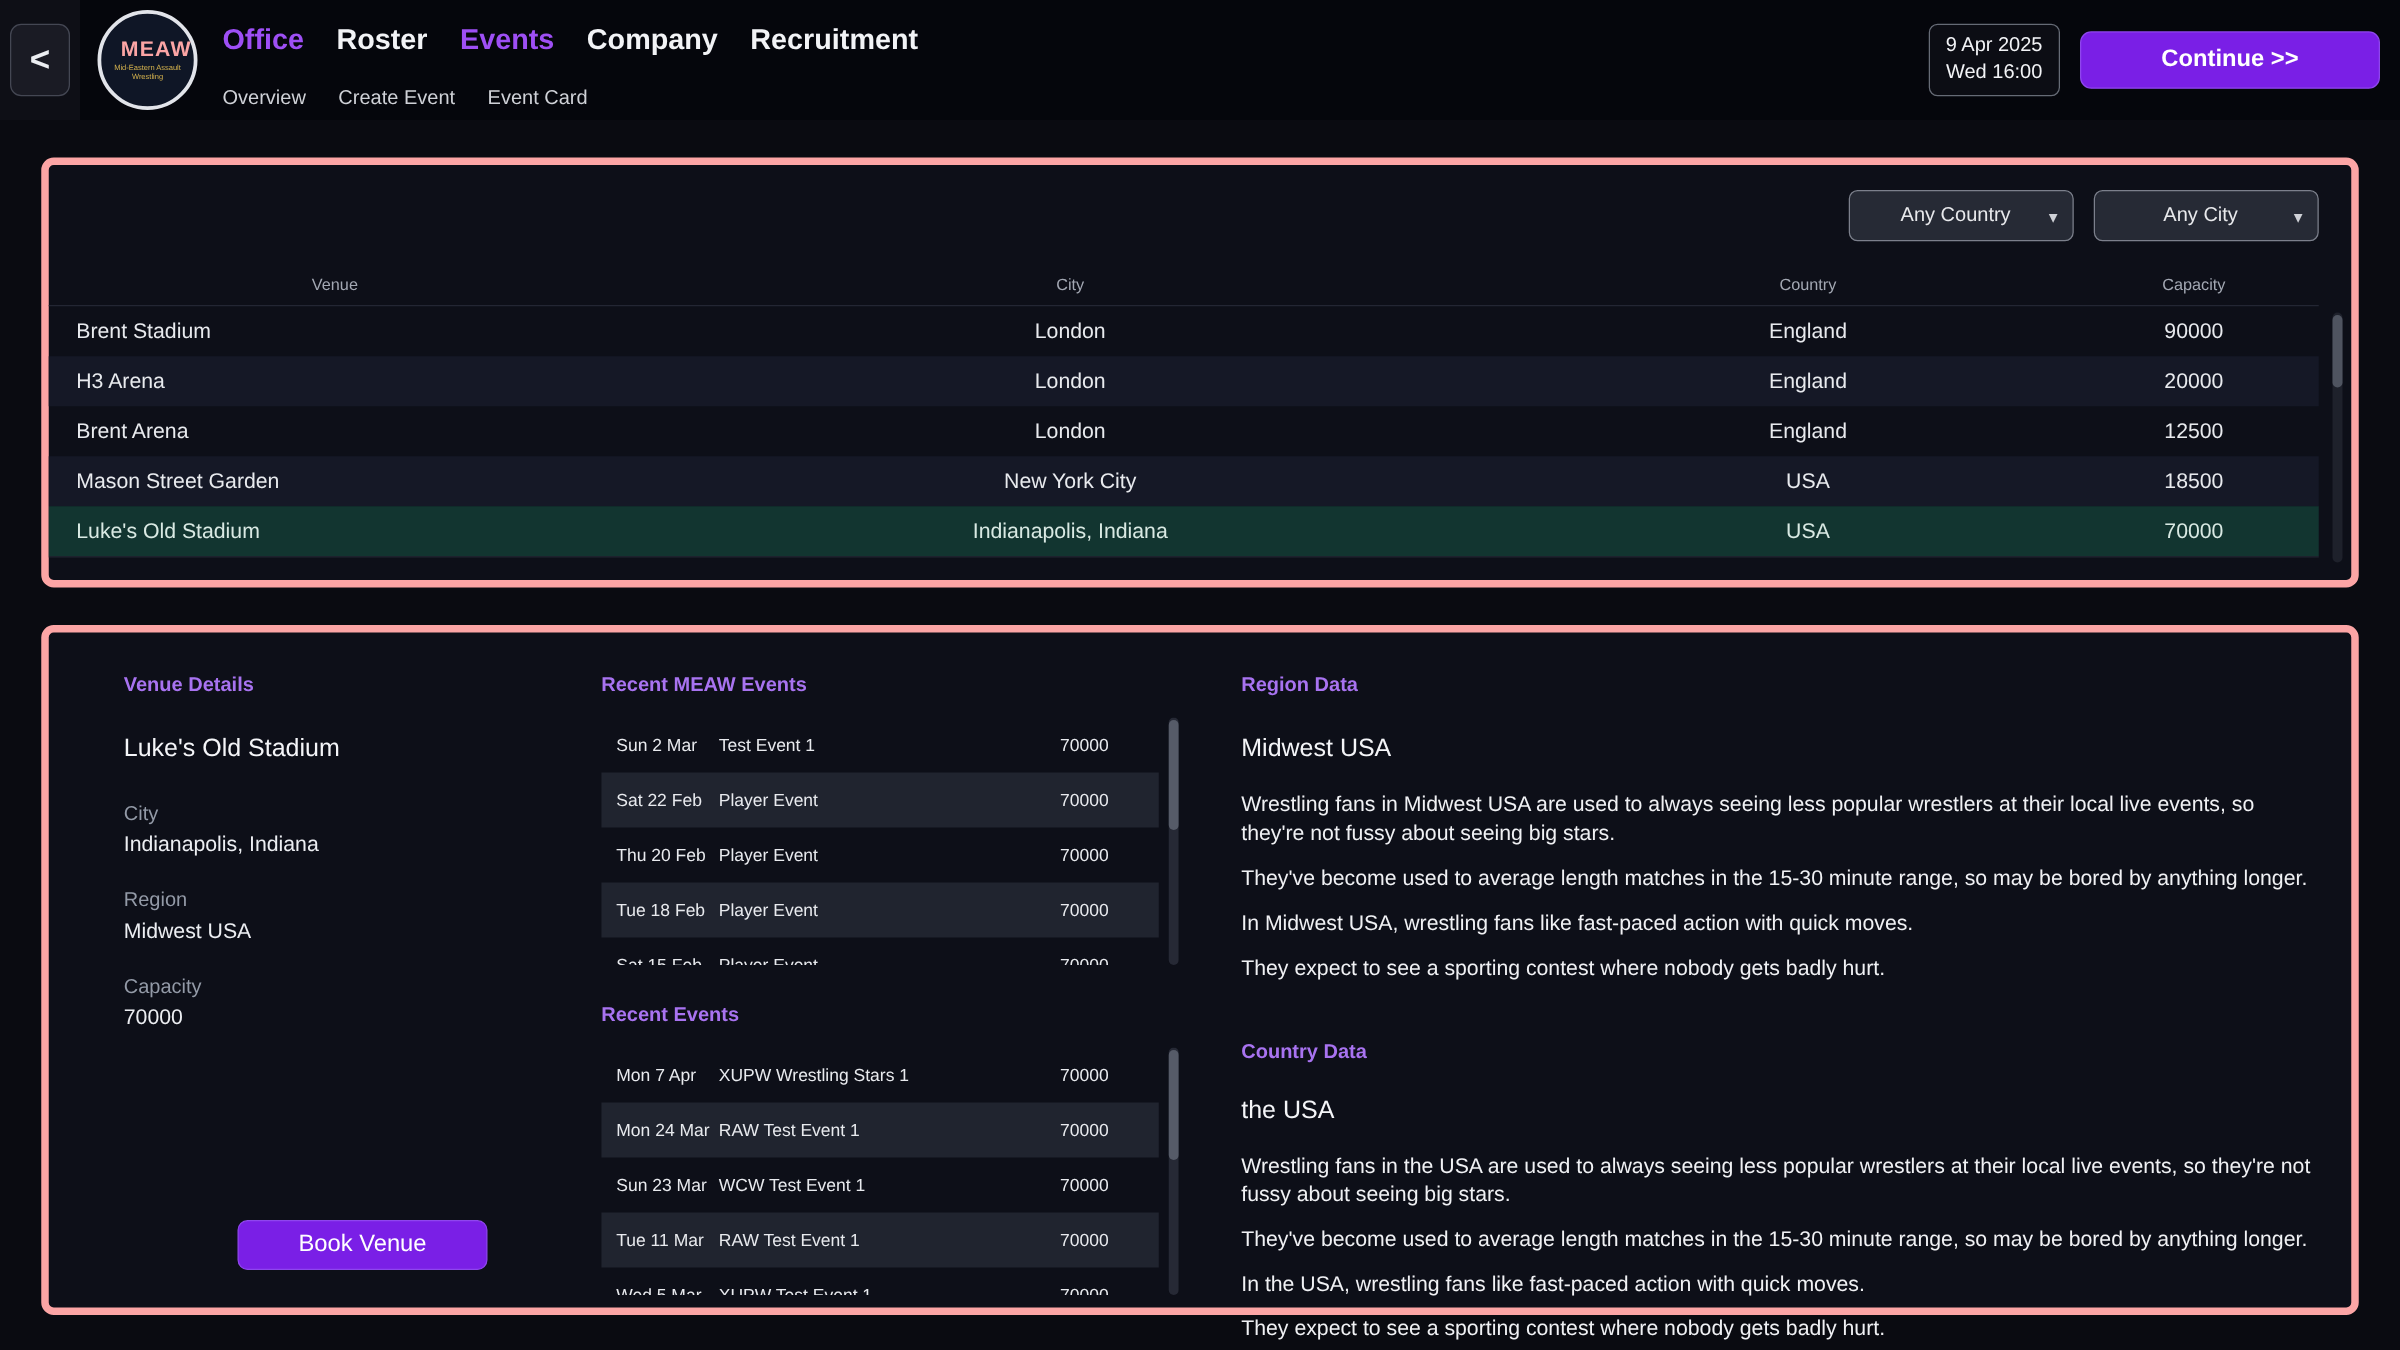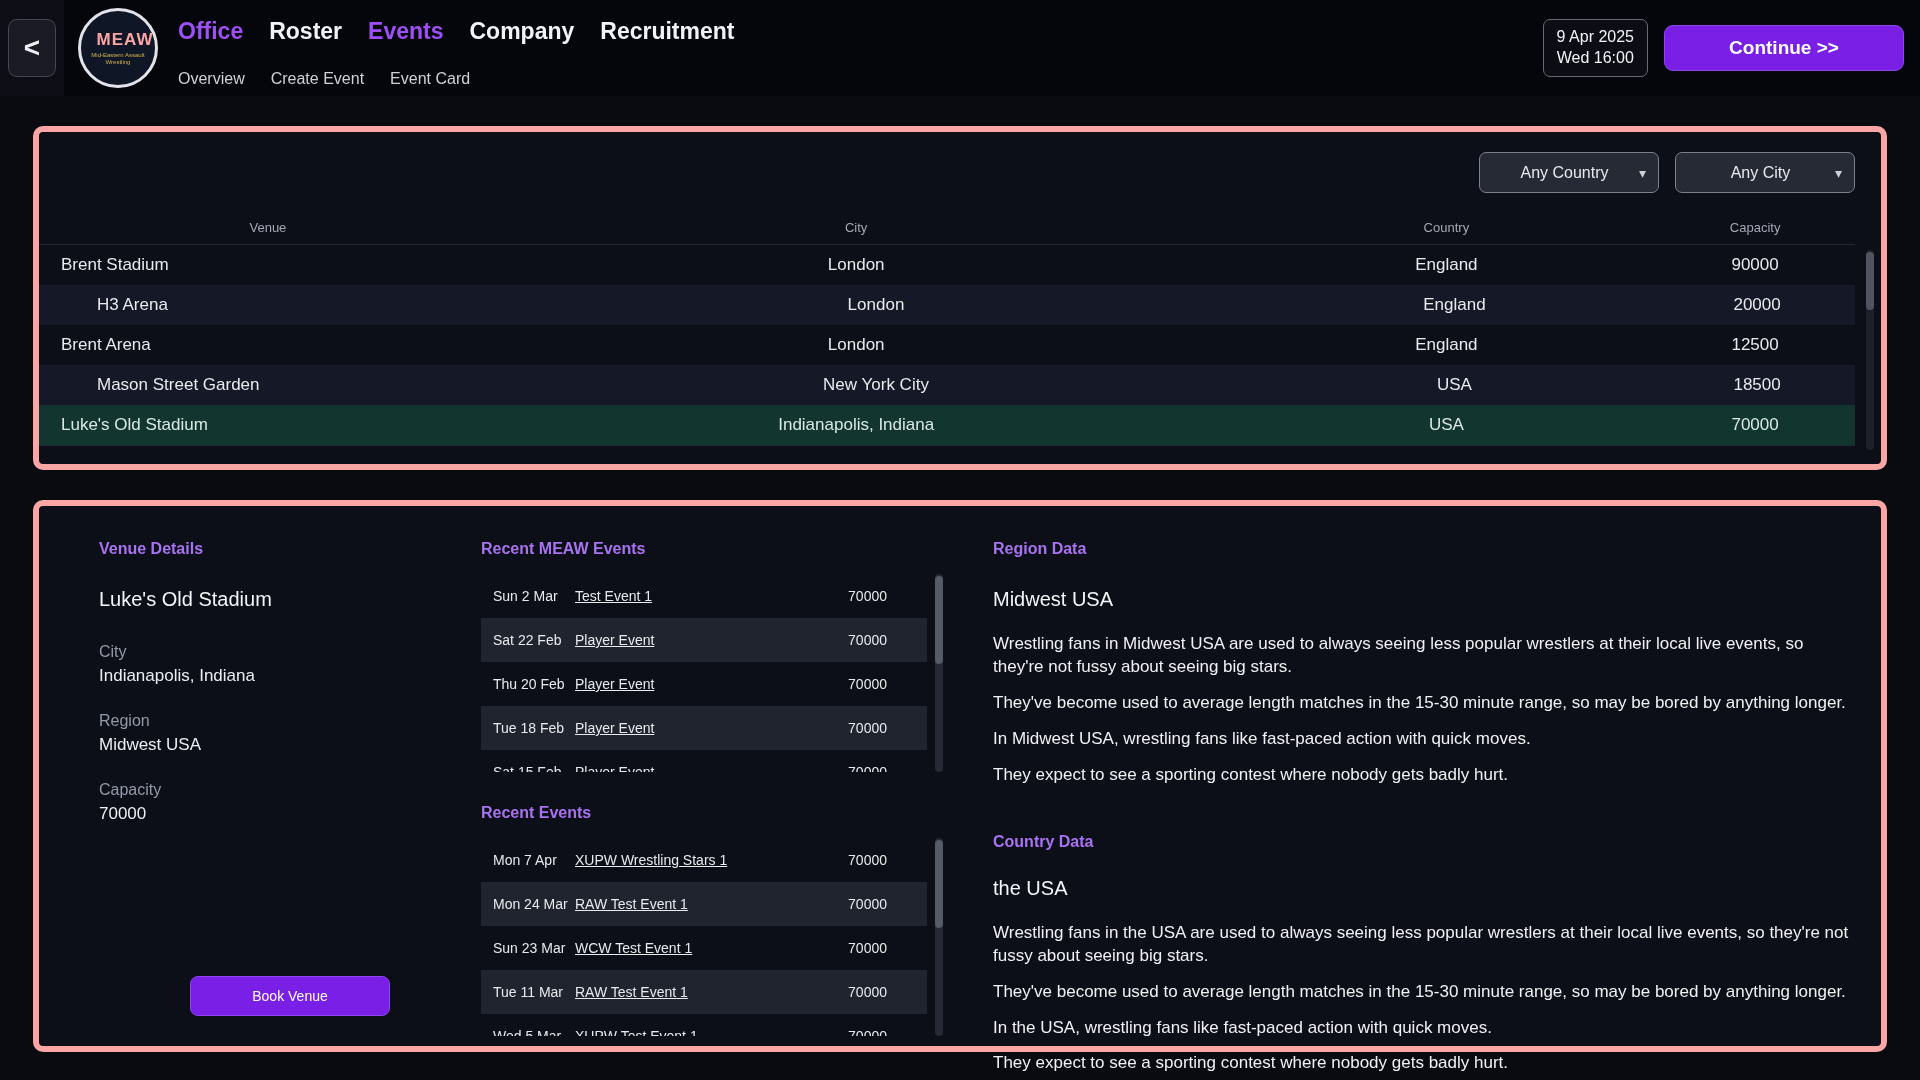--- a/index.html
+++ b/index.html
@@ -76,21 +76,21 @@
     display:flex; align-items:center; padding:0 12px 0 16px;
     font-size:16px; color:#e8e9ec; cursor:pointer;
   }
   .select .sel-label { flex:1; text-align:center; }
   .select .chev { color:#cfd1d7; font-size:14px; margin-left:6px; }
 
   .vtable { margin-top:18px; padding-right:26px; }
   .vhead, .vrow { display:flex; align-items:center; }
   .vhead { height:34px; font-size:13px; color:#a3a8b3; border-bottom:1px solid #232633; }
   .vrow  { height:40px; font-size:17px; color:#e8eaee; cursor:pointer;align-items:center; }
-  .vrow.alt { background:#151826;padding-left:36px; }
+  .vrow.alt { background:#151826; }
   .vrow.selected { background:#123530; color:#d9e9e3; }
   .vtable .bottom-line { border-bottom:1px solid #232633; }
   .c-venue    { width:24%; padding-left:22px; text-align:left; }
   .c-city     { width:42%; text-align:center; }
   .c-country  { width:23%; text-align:center; }
   .c-capacity { width:11%; text-align:center; }
 
   .sb {
     position:absolute; right:7px; width:8px;
     background:#1e212b; border-radius:4px;
@@ -107,29 +107,29 @@
 
   .sec-title { font-size:16px; font-weight:bold; color:#a873f0; }
 
   .venue-name { font-size:20px; color:#f4f5f8; margin:30px 0 32px; }
   .field-label { font-size:16px; color:#939aa7; margin-bottom:5px; }
   .field-value { font-size:17px; color:#eceef2; margin-bottom:26px; }
   .book-btn {
     margin-top:auto; align-self:center; margin-bottom:4px;
     width:200px; height:40px; border-radius:8px;
     background:#7a1fe6; border:1px solid #8f46ee;
-    color:#ffffff; font-size:14px; cursor:pointer;
+    color:#ffffff; font-size:19px; cursor:pointer;
     font-family:"Liberation Sans", sans-serif;
   }
 
   .event-list { position:relative; margin-top:16px; height:198px; overflow:hidden; padding-right:16px; }
   .ev-row { height:44px; display:flex; align-items:center; padding:0 12px; font-size:14px; color:#e8eaee; cursor:pointer; }
   .ev-row.alt { background:#20242f; }
   .ev-date { width:82px; flex:0 0 auto; }
-  .ev-name { flex:1;text-decoration:underline; }
+  .ev-name { flex:1; }
   .ev-att  { width:86px; text-align:right; padding-right:28px; flex:0 0 auto; }
   .ev-sb { position:absolute; right:0; top:0; bottom:0; width:8px; background:#262935; border-radius:4px; }
   .ev-sb .sb-thumb { width:8px; height:88px; margin-top:2px; background:#565b68; border-radius:4px; }
   .events-second { margin-top:32px; }
 
   .data-name-h { font-size:20px; color:#f4f5f8; margin:34px 0 22px; }
   .data-p { font-size:17px; color:#f0f1f4; line-height:1.35; margin-bottom:13px; max-width:880px; }
   .country-block { margin-top:46px; padding-top:0; }
 </style>
 </head>

